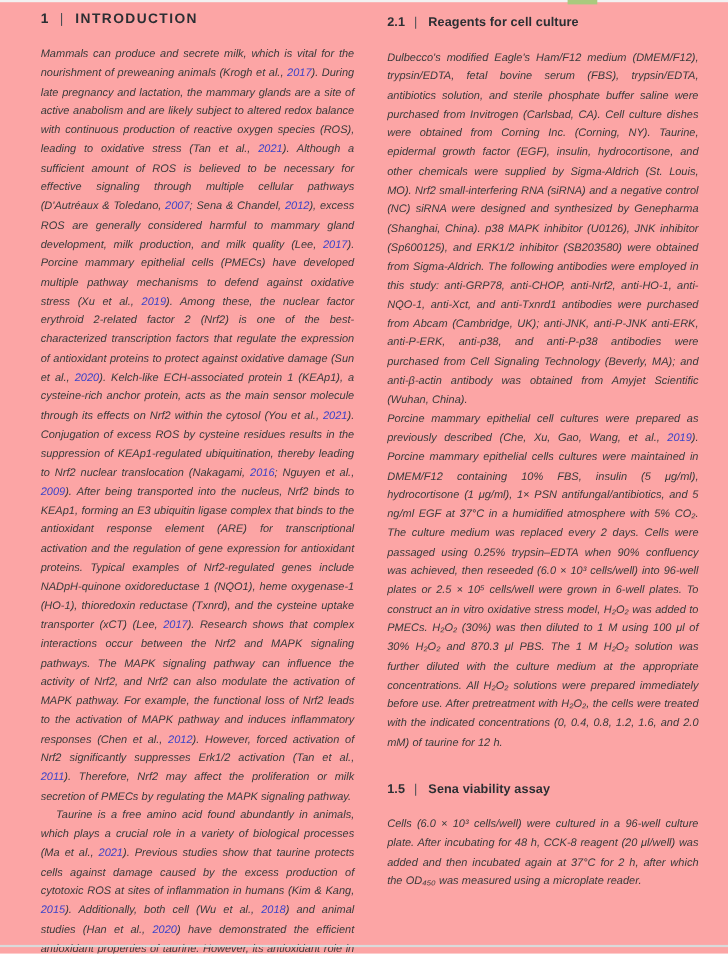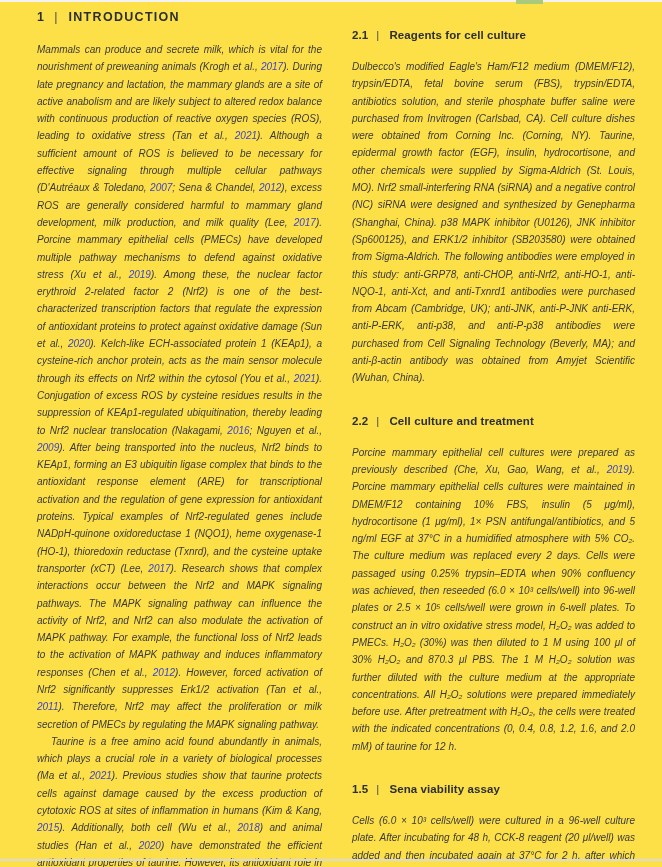--- a/index.html
+++ b/index.html
@@ -1,19 +1,19 @@
 <!DOCTYPE html>
 <html lang="en"><head>
 <meta charset="utf-8">
 <style>
   html,body{margin:0;padding:0;background:#ffffff;}
   .page{
     position:relative;
     width:662px;height:867px;
-    background:#fde047;
+    background:#fca5a5;
     overflow:hidden;
     font-family:"Liberation Sans", sans-serif;
     color:#3a3a3a;
   }
   .top-edge{
     position:absolute;top:0;left:0;width:662px;height:2px;
     background:#f2f2f2;
   }
   .green-snippet{
     position:absolute;top:0;left:516px;width:27px;height:4px;
@@ -35,21 +35,21 @@
   }
   h1.sec-head .h-num{margin-right:9px;}
   h1.sec-head .h-pipe{font-weight:300;color:#4a4f54;margin-right:11px;letter-spacing:0;}
   h2.sub-head{
     margin:26px 0 15px 0;
     font-size:11.5px;font-weight:bold;color:#2b2f33;
     letter-spacing:.1px;line-height:16px;
   }
   h2.sub-head .h-num{margin-right:8px;}
   h2.sub-head .h-pipe{font-weight:300;color:#4a4f54;margin-right:10px;}
-  .sec:first-child h2.sub-head{margin-top:17px;}
+  .sec:first-child h2.sub-head{margin-top:3px;}
   p.para{
     margin:0;
     font-size:10px;line-height:17.3px;
     text-align:justify;
     color:#3a3a3a;
     word-spacing:.2px;
     font-style:italic;
   }
   p.para.indent{text-indent:14px;}
   .cite{color:#3b43c9;cursor:pointer;}
@@ -71,21 +71,20 @@
       </div>
   </div>
 
   <div class="col col-right">
     <div id="right-sections">
         <div class="sec">
           <h2 class="sub-head"><span class="h-num">2.1</span><span class="h-pipe">|</span><span class="h-title">Reagents for cell culture</span></h2>
           <p class="para"><span>Dulbecco's modified Eagle's Ham/F12 medium (DMEM/F12), trypsin/EDTA, fetal bovine serum (FBS), trypsin/EDTA, antibiotics solution, and sterile phosphate buffer saline were purchased from Invitrogen (Carlsbad, CA). Cell culture dishes were obtained from Corning Inc. (Corning, NY). Taurine, epidermal growth factor (EGF), insulin, hydrocortisone, and other chemicals were supplied by Sigma-Aldrich (St. Louis, MO). Nrf2 small-interfering RNA (siRNA) and a negative control (NC) siRNA were designed and synthesized by Genepharma (Shanghai, China). p38 MAPK inhibitor (U0126), JNK inhibitor (Sp600125), and ERK1/2 inhibitor (SB203580) were obtained from Sigma-Aldrich. The following antibodies were employed in this study: anti-GRP78, anti-CHOP, anti-Nrf2, anti-HO-1, anti-NQO-1, anti-Xct, and anti-Txnrd1 antibodies were purchased from Abcam (Cambridge, UK); anti-JNK, anti-P-JNK anti-ERK, anti-P-ERK, anti-p38, and anti-P-p38 antibodies were purchased from Cell Signaling Technology (Beverly, MA); and anti-β-actin antibody was obtained from Amyjet Scientific (Wuhan, China).</span></p>
         </div>
         <div class="sec">
-          <h2 class="sub-head"><span class="h-num">2.2</span><span class="h-pipe">|</span><span class="h-title">Cell culture and treatment</span></h2>
           <p class="para"><span>Porcine mammary epithelial cell cultures were prepared as previously described (Che, Xu, Gao, Wang, et al., </span><span class="cite">2019</span><span>). Porcine mammary epithelial cells cultures were maintained in DMEM/F12 containing 10% FBS, insulin (5 μg/ml), hydrocortisone (1 μg/ml), 1× PSN antifungal/antibiotics, and 5 ng/ml EGF at 37°C in a humidified atmosphere with 5% CO₂. The culture medium was replaced every 2 days. Cells were passaged using 0.25% trypsin–EDTA when 90% confluency was achieved, then reseeded (6.0 × 10³ cells/well) into 96-well plates or 2.5 × 10⁵ cells/well were grown in 6-well plates. To construct an in vitro oxidative stress model, H₂O₂ was added to PMECs. H₂O₂ (30%) was then diluted to 1 M using 100 μl of 30% H₂O₂ and 870.3 μl PBS. The 1 M H₂O₂ solution was further diluted with the culture medium at the appropriate concentrations. All H₂O₂ solutions were prepared immediately before use. After pretreatment with H₂O₂, the cells were treated with the indicated concentrations (0, 0.4, 0.8, 1.2, 1.6, and 2.0 mM) of taurine for 12 h.</span></p>
         </div>
         <div class="sec">
           <h2 class="sub-head"><span class="h-num">1.5</span><span class="h-pipe">|</span><span class="h-title">Sena viability assay</span></h2>
           <p class="para"><span>Cells (6.0 × 10³ cells/well) were cultured in a 96-well culture plate. After incubating for 48 h, CCK-8 reagent (20 μl/well) was added and then incubated again at 37°C for 2 h, after which the OD₄₅₀ was measured using a microplate reader.</span></p>
         </div>
       </div>
   </div>
 
   <div class="bottom-line"></div>

